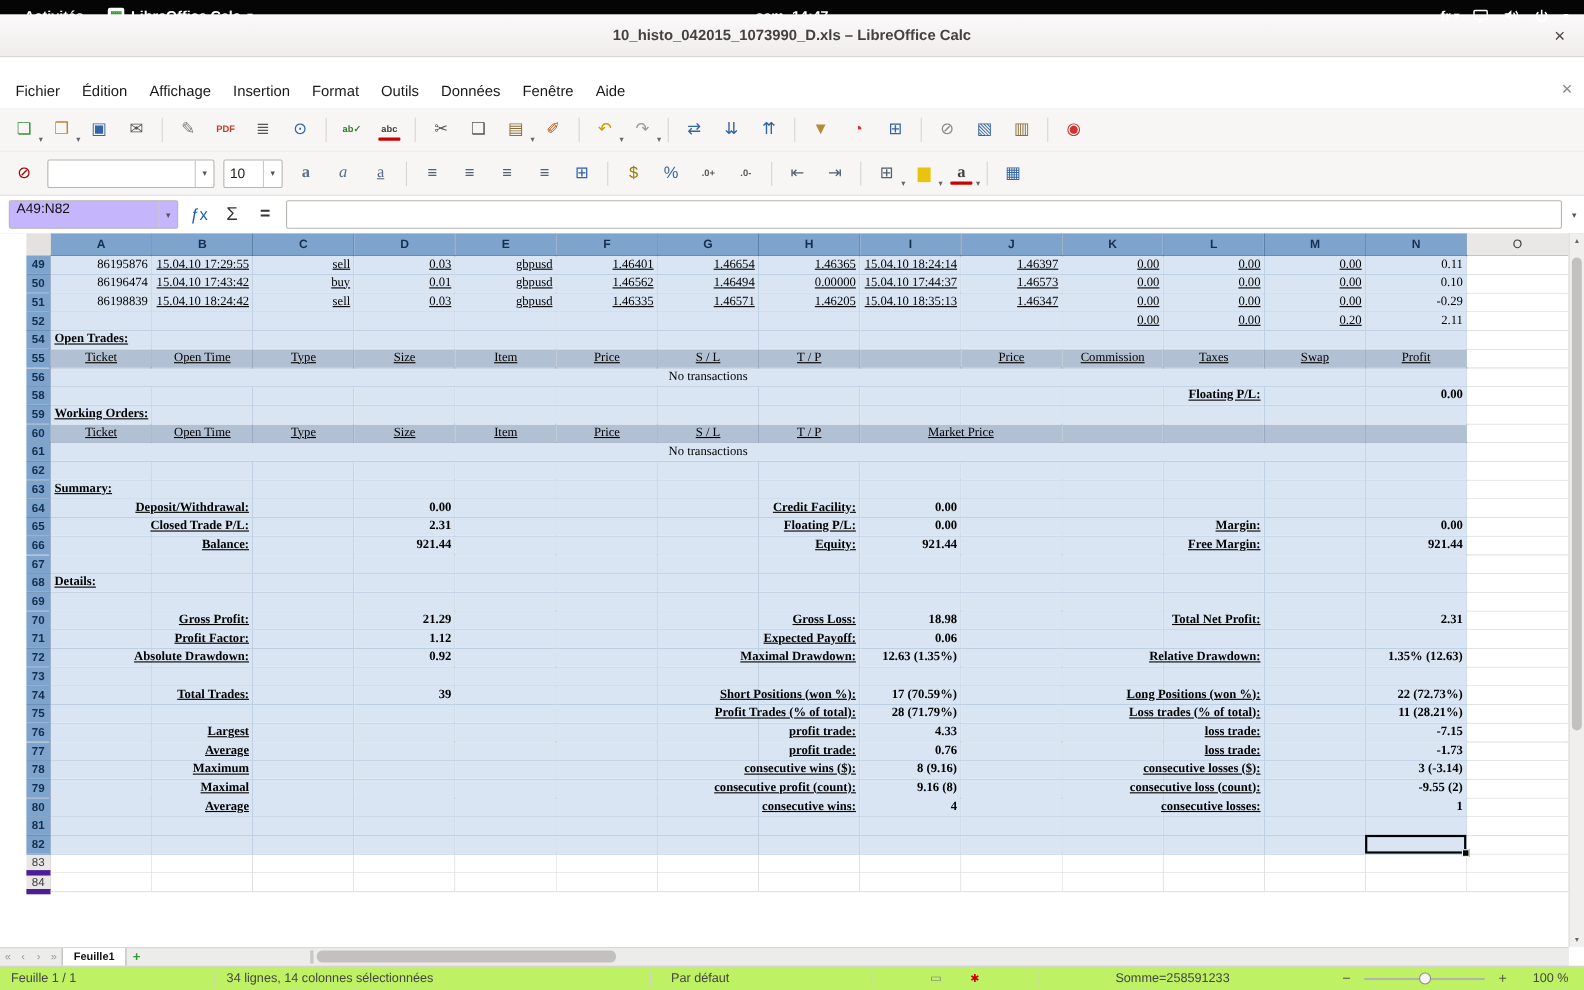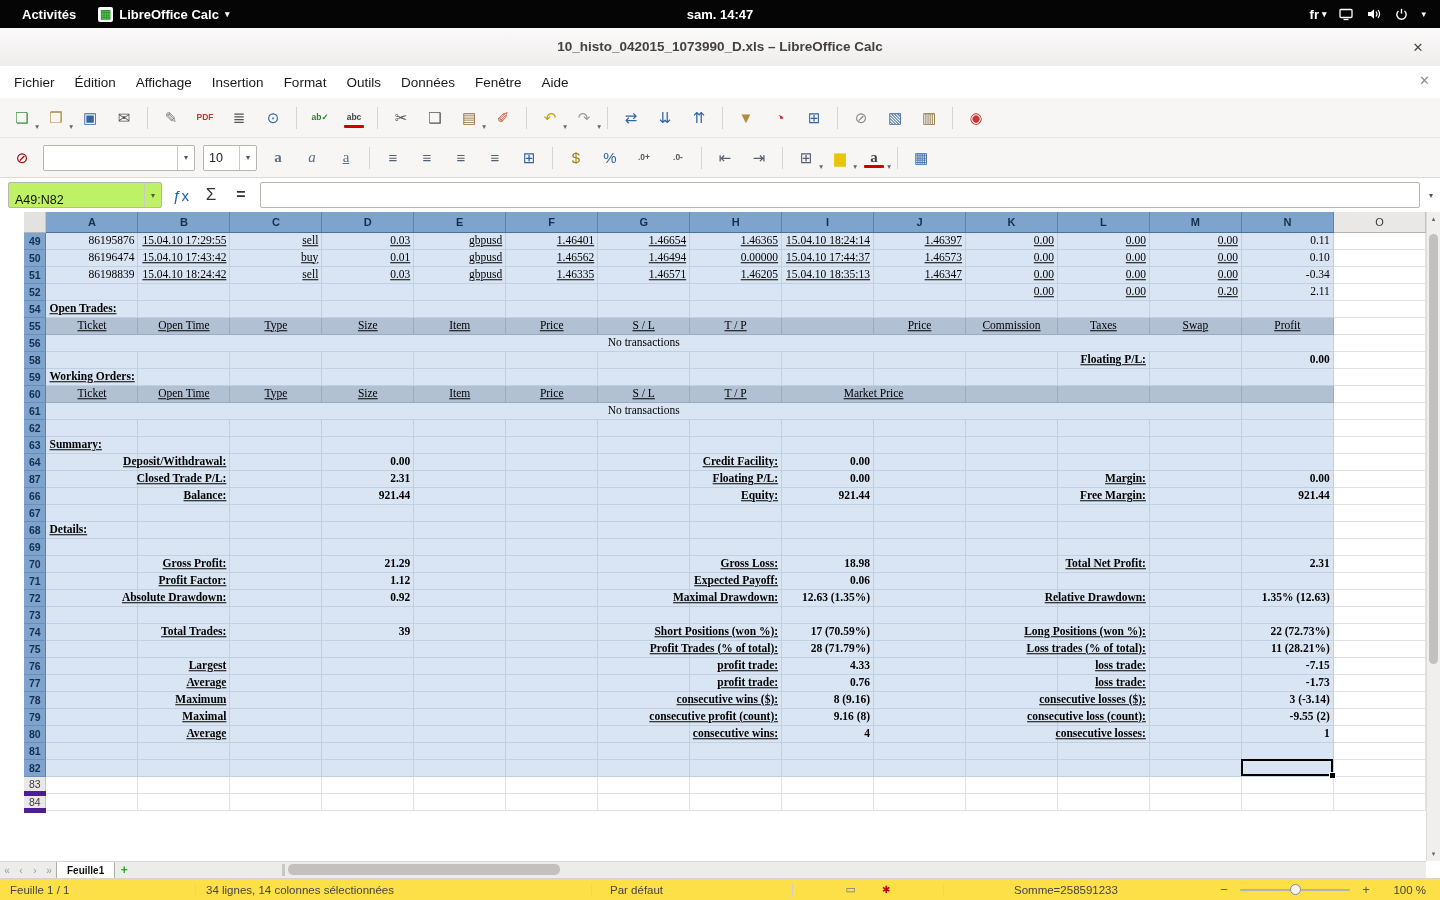--- a/index.html
+++ b/index.html
@@ -11,21 +11,21 @@
   .topbar .activities{margin-left:14px;font-weight:600;padding:2px 8px;border-radius:3px;}
   .topbar .appcluster{display:flex;align-items:center;gap:6px;margin-left:14px;font-weight:600;}
   .appicon{width:15px;height:15px;background:#fff;border-radius:2px;display:flex;align-items:center;justify-content:center;font-size:12px;color:#2d9d2d;line-height:1;}
   .topbar .clock{position:absolute;left:0;right:0;text-align:center;font-weight:600;pointer-events:none;}
   .topbar .right{margin-left:auto;display:flex;align-items:center;gap:12px;margin-right:14px;z-index:2;}
   .topbar .lang{display:flex;align-items:center;gap:3px;font-weight:600;padding-left:37px;}
   .ticon{display:flex;align-items:center;}
   .caret-glyph{font-size:9px;line-height:1;}
 
   
-  .titlebar{position:absolute;left:0;top:28px;width:1440px;height:38px;background:linear-gradient(#fbfafa,#efedec);border-bottom:1px solid #d8d5d2;}
+  .titlebar{position:absolute;left:0;top:13px;width:1440px;height:38px;background:linear-gradient(#fbfafa,#efedec);border-bottom:1px solid #d8d5d2;}
   .titlebar .title{position:absolute;left:0;right:0;top:0;height:38px;line-height:38px;text-align:center;font-size:13.5px;font-weight:700;color:#454140;}
   .titlebar .winclose{position:absolute;right:12px;top:9px;width:20px;height:20px;border-radius:50%;display:flex;align-items:center;justify-content:center;color:#4a4543;font-size:13px;}
 
   
   .menubar{position:absolute;left:0;top:66px;width:1440px;height:32px;background:#ffffff;display:flex;align-items:center;}
   .menubar .items{display:flex;align-items:center;margin-left:4px;}
   .mitem{padding:4px 10px;font-size:13.5px;color:#191919;}
   .docclose{position:absolute;right:10px;top:7px;color:#8a8a8a;font-size:13px;}
 
   
@@ -40,21 +40,21 @@
   .tbtn .cbar{position:absolute;left:6px;right:6px;bottom:4px;height:3px;border-radius:1px;}
   .tsep{width:1px;height:22px;background:#d8d5d1;margin:0 5px;flex:none;}
   .combo{height:24px;background:#fff;border:1px solid #b9b5b0;border-radius:2px;display:flex;align-items:center;margin:0 3px;}
   .combo .cval{flex:1;font-size:12.5px;color:#222;padding:0 5px;white-space:nowrap;overflow:hidden;}
   .combo .ccaret{width:16px;height:100%;display:flex;align-items:center;justify-content:center;border-left:1px solid #ccc8c3;font-size:8px;color:#555;}
   .combo.font{width:150px;}
   .combo.size{width:52px;}
 
   
   .formulabar{position:absolute;left:0;top:178px;width:1440px;height:34px;background:#fff;border-bottom:1px solid #cfccc8;display:flex;align-items:center;}
-  .namebox{width:152px;height:24px;border:1px solid #b9b5b0;border-radius:2px;margin-left:8px;display:flex;align-items:flex-end;background:#bef264;}
+  .namebox{width:152px;height:24px;border:1px solid #b9b5b0;border-radius:2px;margin-left:8px;display:flex;align-items:flex-start;background:#c4b5fd;}
   .namebox .nval{flex:1;font-size:12.5px;padding:0 6px;color:#111;}
   .namebox .ncaret{width:16px;height:100%;display:flex;align-items:center;justify-content:center;border-left:1px solid #ccc8c3;font-size:8px;color:#555;}
   .fbicons{display:flex;align-items:center;margin:0 6px;gap:4px;}
   .fbtn{width:26px;height:24px;display:flex;align-items:center;justify-content:center;font-size:15px;color:#1a5fb4;}
   .fbtn.sum{color:#333;font-size:17px;}
   .fbtn.eq{color:#333;font-size:16px;font-weight:700;}
   .finput{flex:1;height:24px;border:1px solid #b9b5b0;border-radius:2px;margin-right:4px;background:#fff;font-size:12px;display:flex;align-items:center;padding:0 6px;color:#111;}
   .fbexpand{width:14px;height:24px;display:flex;align-items:center;justify-content:center;font-size:8px;color:#555;margin-right:2px;}
 
   
@@ -92,21 +92,21 @@
   .tabbar{position:absolute;left:0;top:861px;width:1426px;height:17px;background:#ececeb;border-top:1px solid #d6d4d2;box-sizing:border-box;display:flex;align-items:stretch;font-size:10px;}
   .navbtn{width:14px;display:flex;align-items:center;justify-content:center;color:#9a9a9a;font-size:10px;}
   .sheettab{background:#ffffff;border:1px solid #b0aeac;border-top:none;border-bottom:none;display:flex;align-items:center;padding:0 10px;font-size:10px;color:#111;font-weight:600;}
   .addtab{width:18px;display:flex;align-items:center;justify-content:center;color:#2d9d2d;font-weight:700;font-size:12px;}
   .tabspacer{width:148px;}
   .tabsplit{width:3px;background:#c9c7c5;margin:2px 1px;}
   .hscroll{flex:1;position:relative;background:#ececeb;}
   .hscroll .thumb{position:absolute;left:2px;top:2px;height:11px;width:272px;background:#c3c1bf;border-radius:5px;}
 
   
-  .statusbar{position:absolute;left:0;top:878px;width:1440px;height:22px;background:#fde047;border-top:1px solid #d6d4d2;box-sizing:border-box;display:flex;align-items:center;font-size:11.5px;color:#454545;}
+  .statusbar{position:absolute;left:0;top:878px;width:1440px;height:22px;background:#bef264;border-top:1px solid #d6d4d2;box-sizing:border-box;display:flex;align-items:center;font-size:11.5px;color:#454545;}
   .statusbar .s1{width:195px;padding-left:10px;box-sizing:border-box;}
   .statusbar .s2{width:395px;padding-left:10px;box-sizing:border-box;}
   .statusbar .s3{width:200px;padding-left:18px;box-sizing:border-box;}
   .sdiv{width:1px;height:14px;background:#d2d0ce;}
   .sicons{width:150px;display:flex;align-items:center;justify-content:center;gap:26px;}
   .sicon{font-size:11px;color:#7a7a7a;}
   .sicon.red{color:#cc0000;font-size:10px;}
   .ssum{padding-left:70px;width:250px;box-sizing:border-box;}
   .spacer{flex:1;}
   .zoomwrap{display:flex;align-items:center;gap:10px;margin-right:12px;}
@@ -532,21 +532,21 @@
             <td class="sel">
               <span class="cv a-r u">0.00</span>
             </td>
             <td class="sel">
               <span class="cv a-r u">0.00</span>
             </td>
             <td class="sel">
               <span class="cv a-r u">0.00</span>
             </td>
             <td class="sel">
-              <span class="cv a-r">-0.34</span>
+              <span class="cv a-r">-0.29</span>
             </td>
             <td class="plain"></td>
           </tr>
           <tr>
             <th class="rh selhdr">52</th>
             <td class="sel"></td>
             <td class="sel"></td>
             <td class="sel"></td>
             <td class="sel"></td>
             <td class="sel"></td>
@@ -784,21 +784,21 @@
               <span class="cv a-r b">0.00</span>
             </td>
             <td class="sel"></td>
             <td class="sel"></td>
             <td class="sel"></td>
             <td class="sel"></td>
             <td class="sel"></td>
             <td class="plain"></td>
           </tr>
           <tr>
-            <th class="rh selhdr">87</th>
+            <th class="rh selhdr">65</th>
             <td class="sel"></td>
             <td class="sel">
               <span class="cv a-r u b">Closed Trade P/L:</span>
             </td>
             <td class="sel"></td>
             <td class="sel">
               <span class="cv a-r b">2.31</span>
             </td>
             <td class="sel"></td>
             <td class="sel"></td>

